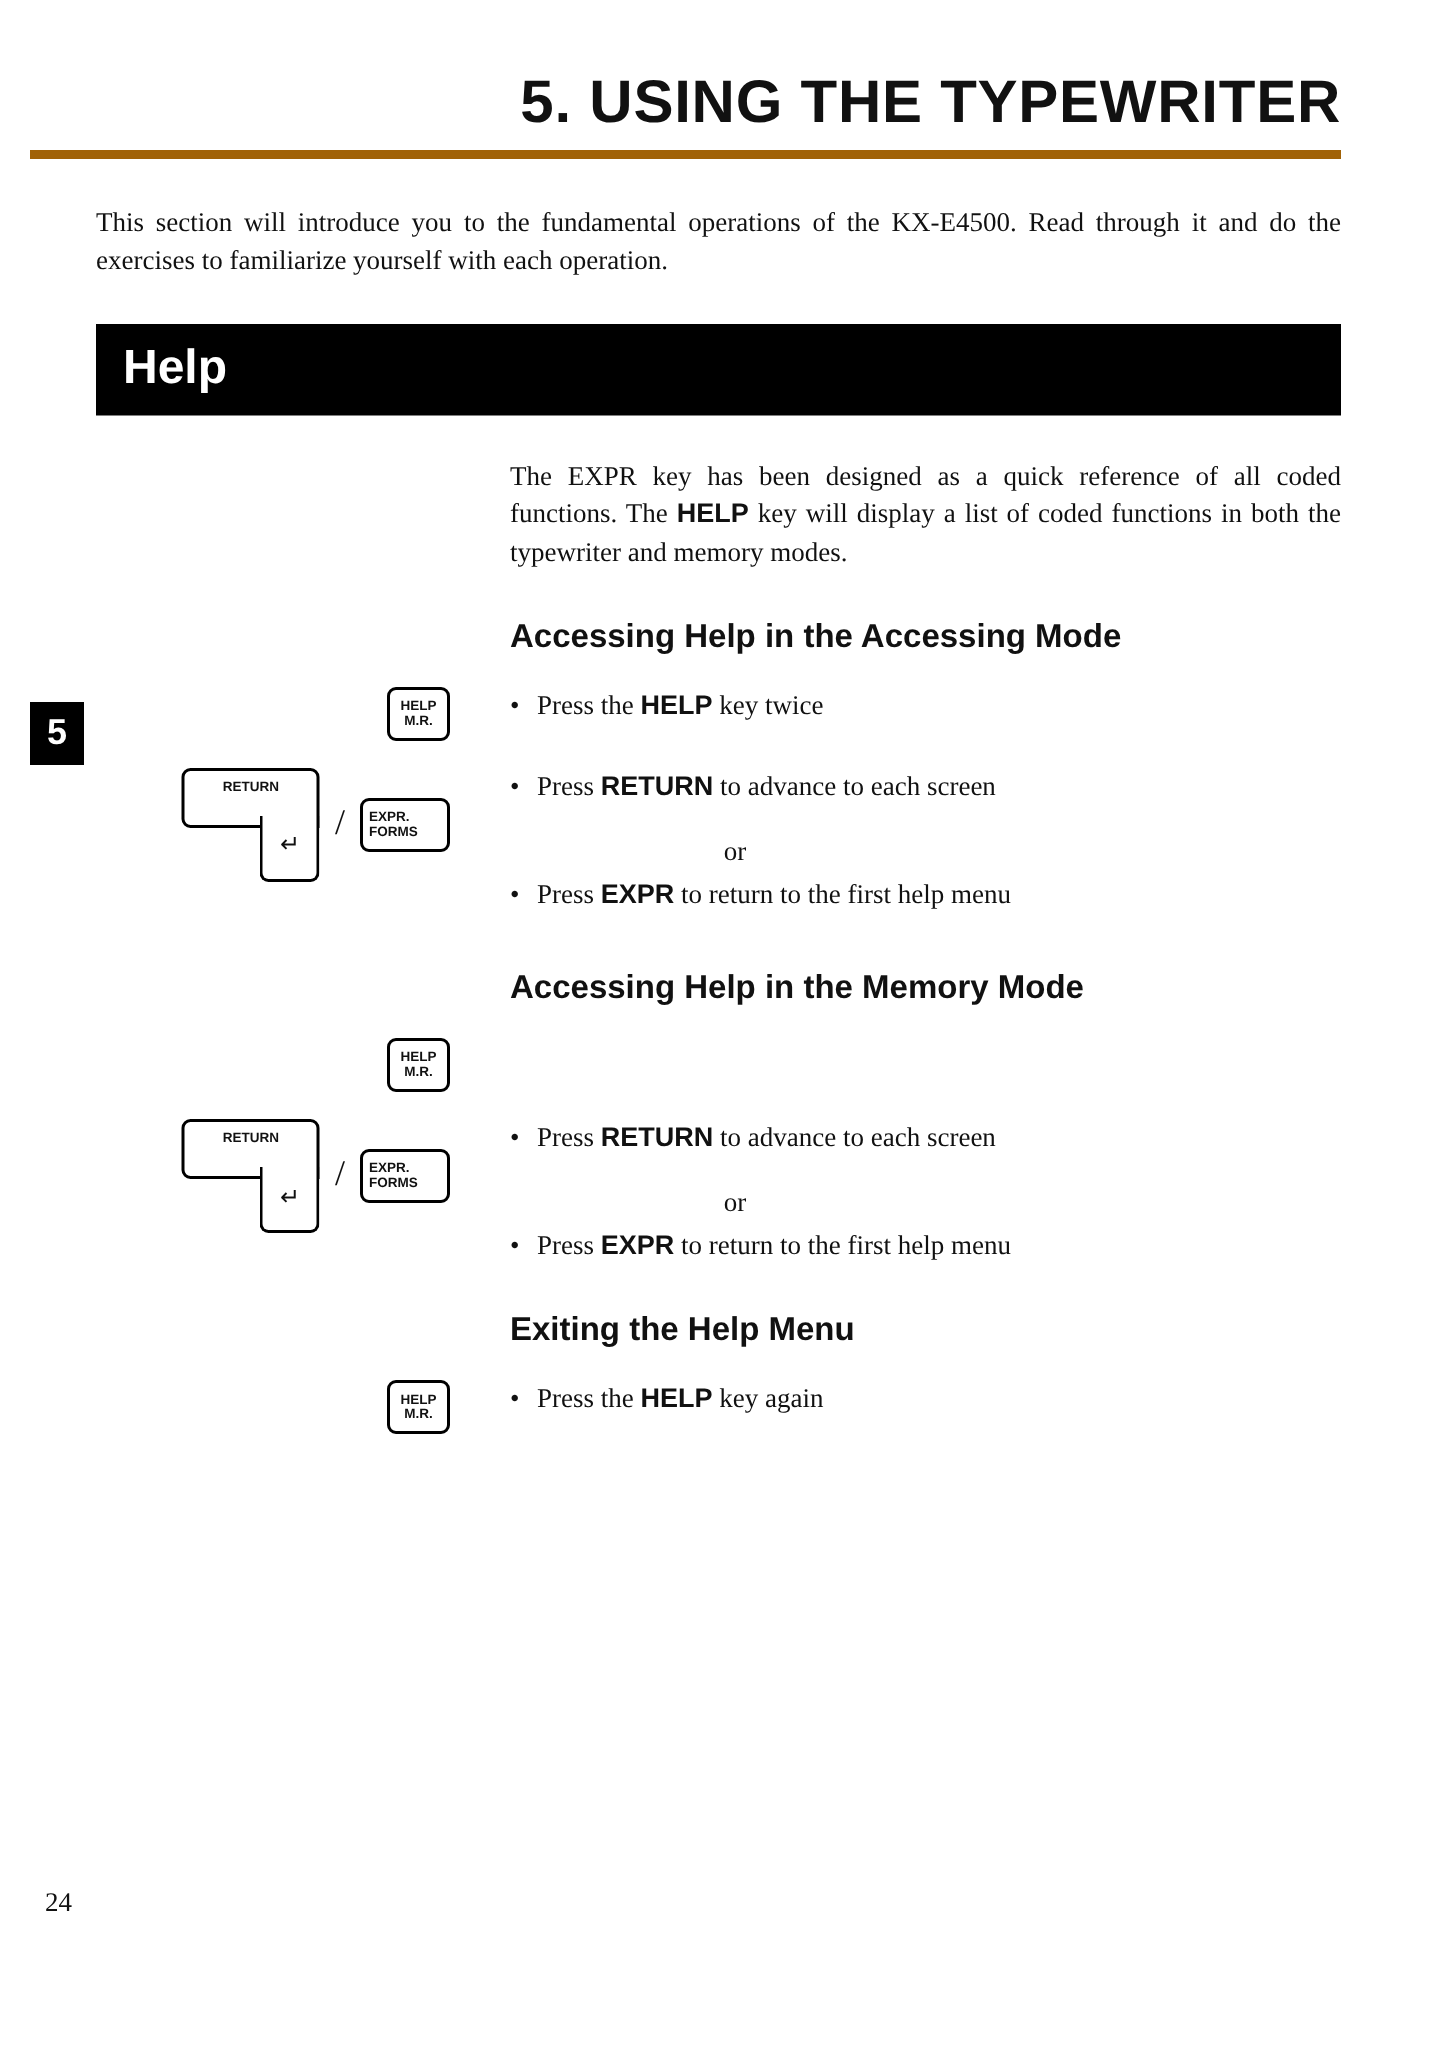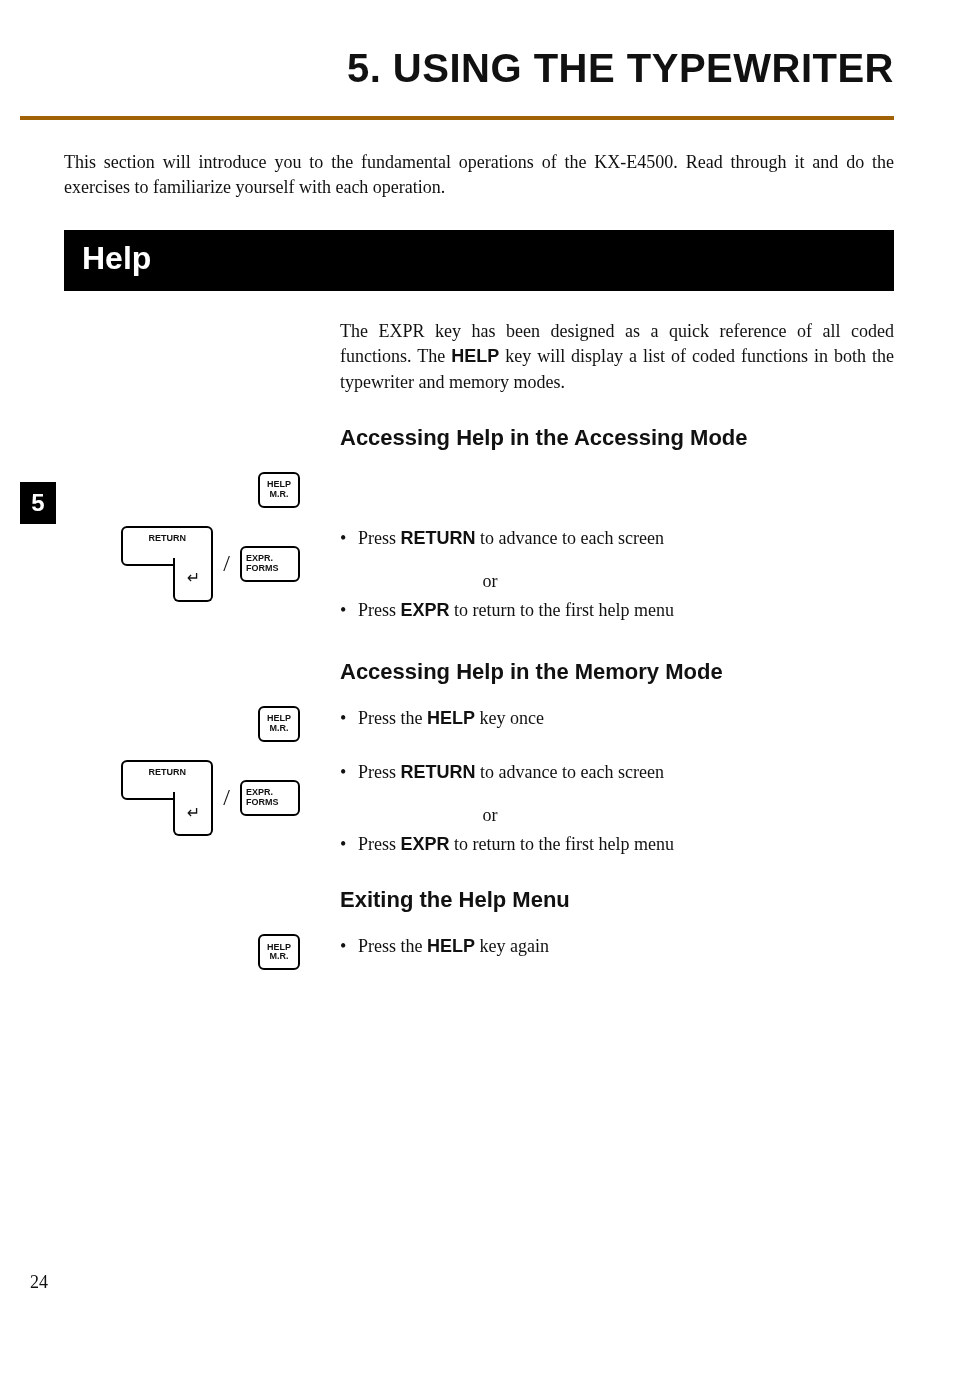--- a/index.html
+++ b/index.html
@@ -11,22 +11,22 @@
     color: #111;
     width: 954px;
     box-sizing: border-box;
     background: #fff;
   }
   .chapter-title {
     font-family: Arial, Helvetica, sans-serif;
     font-weight: 900;
     font-size: 40px;
     text-align: right;
-    border-bottom: 4px solid #a16207;
-    padding-bottom: 20px;
+    border-bottom: 6px solid #a16207;
+    padding-bottom: 4px;
     margin: 0 0 30px 0;
     letter-spacing: 0.5px;
   }
   .intro {
     margin: 0 0 30px 44px;
     text-align: justify;
   }
   .section-banner {
     background: #000;
     color: #fff;
@@ -198,20 +198,27 @@
 
 <div class="tab5-wrap">
   <div class="tab-5" style="top:10px;">5</div>
 
   <div class="row" style="margin-bottom:18px;">
     <div class="key-col">
       <div class="key key-small">
         <span>HELP</span>
         <span>M.R.</span>
       </div>
+    </div>
+    <div class="bullets">
+      <ul>
+        <li>
+          <span>Press the </span><span class="bold">HELP</span><span> key twice</span>
+        </li>
+      </ul>
     </div>
   </div>
 
   <div class="row">
     <div class="key-col">
       <div class="keygroup">
         <div class="return-key">
           <div class="return-top">RETURN</div>
           <div class="return-mask"></div>
           <div class="return-bottom">↵</div>
@@ -243,27 +250,20 @@
   <div class="subhead">Accessing Help in the Memory Mode</div>
 </div>
 
 <div class="row" style="margin-bottom:18px;">
   <div class="key-col">
     <div class="key key-small">
       <span>HELP</span>
       <span>M.R.</span>
     </div>
   </div>
-  <div class="bullets">
-    <ul>
-      <li>
-        <span>Press the </span><span class="bold">HELP</span><span> key once</span>
-      </li>
-    </ul>
-  </div>
 </div>
 
 <div class="row">
   <div class="key-col">
     <div class="keygroup">
       <div class="return-key">
         <div class="return-top">RETURN</div>
         <div class="return-mask"></div>
         <div class="return-bottom">↵</div>
       </div>

